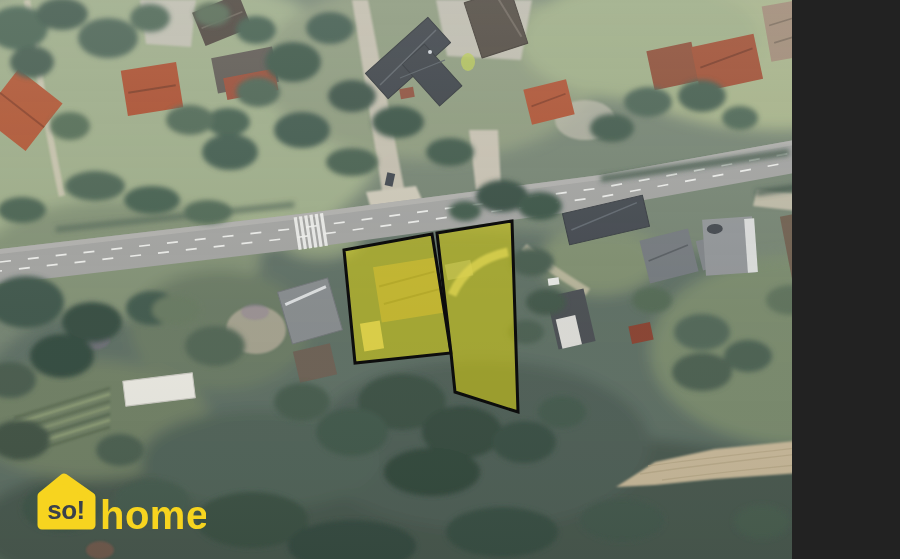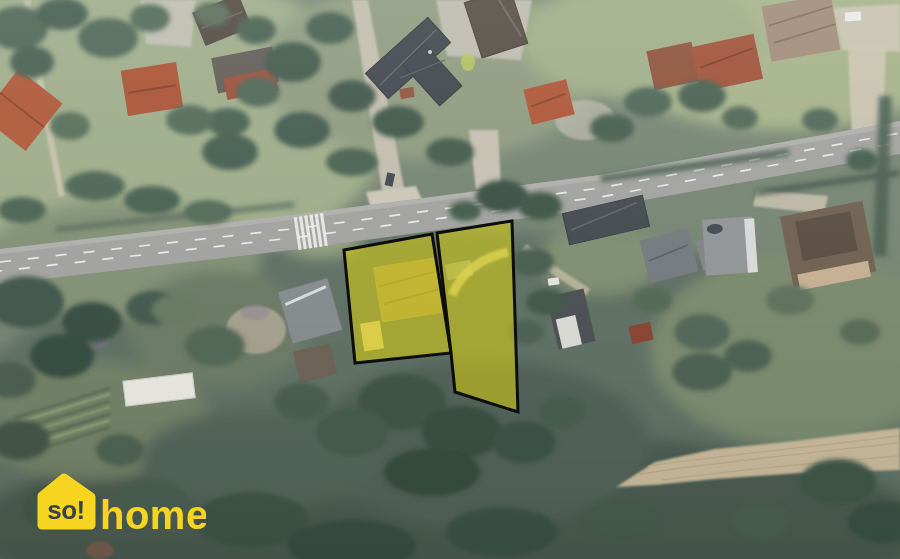--- a/index.html
+++ b/index.html
@@ -1,17 +1,17 @@
 <!DOCTYPE html>
 <html><head>
 <meta charset="utf-8">
 <style>
   html,body{margin:0;padding:0;background:#222;}
   .stage{
-    position:relative;width:900px;height:559px;overflow:hidden;
+    position:relative;width:792px;height:559px;overflow:hidden;
     background:#eab308;font-family:"Liberation Sans",sans-serif;
   }
   svg.layer{position:absolute;left:0;top:0;display:block;}
   #scene{filter:blur(.45px) saturate(.95);}
   #logo-svg{position:absolute;left:36px;top:472px;}
   .logo-home-text{font-family:"Liberation Sans",sans-serif;font-weight:800;}
 </style>
 </head>
 <body>
 

